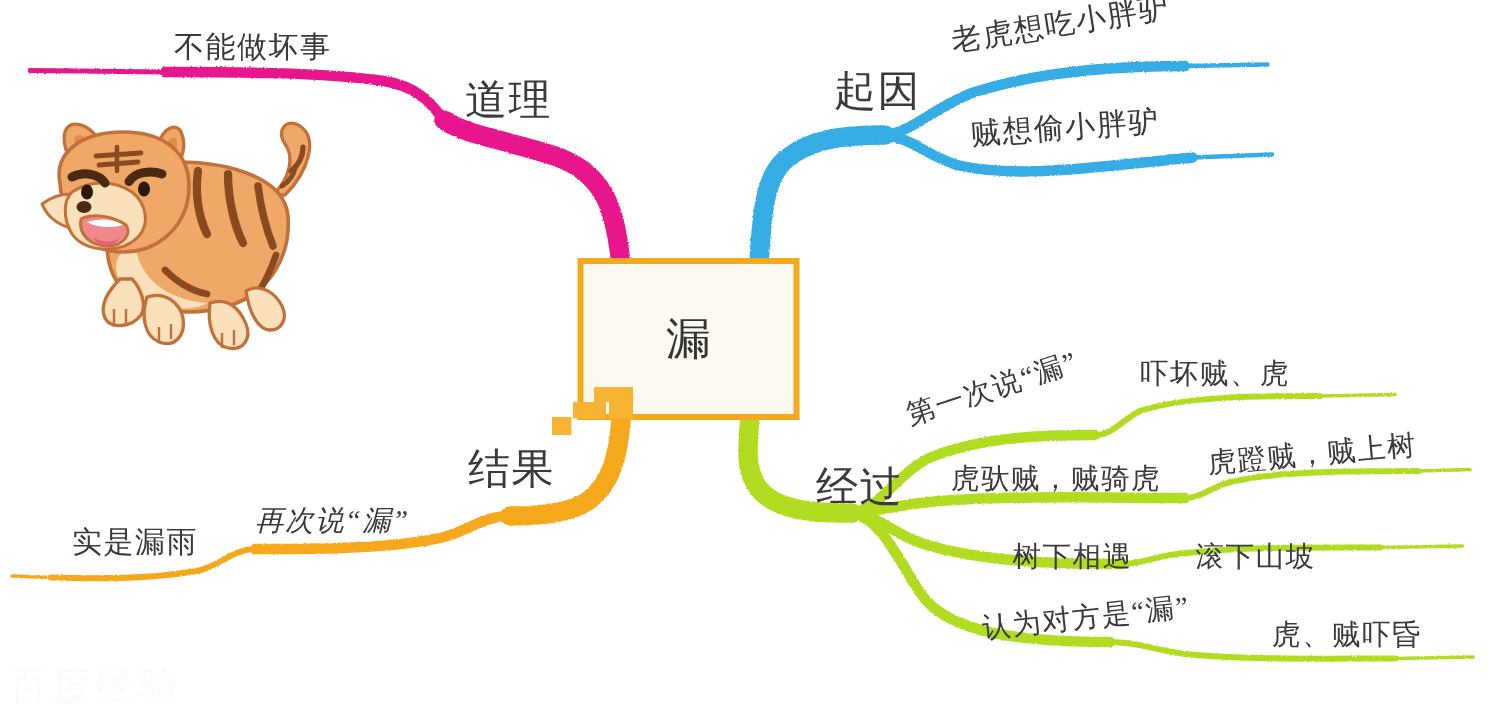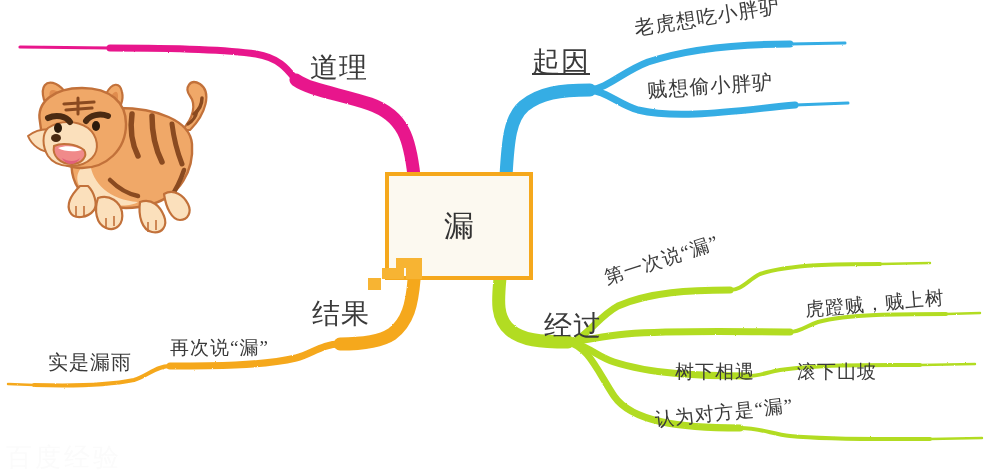--- a/index.html
+++ b/index.html
@@ -198,31 +198,35 @@
     <ellipse cx="82" cy="68" rx="4" ry="5" fill="#2B1A0C"></ellipse>
 
     <ellipse cx="42" cy="80" rx="5" ry="4" fill="#4A2A12"></ellipse>
 
     <path d="M40 88 C48 84 62 86 70 92 C74 98 68 106 58 106 C46 106 38 98 40 88 Z" fill="#F08A8A" stroke="#C2713A" stroke-width="2"></path>
     <path d="M44 90 C52 87 62 88 68 92 C62 94 50 94 44 90 Z" fill="#FFFFFF"></path>
     <path d="M48 100 C54 104 62 104 66 100 C62 108 52 108 48 100 Z" fill="#E0607A"></path>
   </svg>
 
   <div class="node-label lbl-main" style="left:310px; top:54px;">道理</div>
-
-  <div class="node-label lbl-main" style="left:532px; top:48px;text-decoration:underline;">起因</div>
+  <div class="node-label lbl-sub" style="left:116px; top:22px;">不能做坏事</div>
+
+  <div class="node-label lbl-main" style="left:556px; top:48px;">起因</div>
   <div class="node-label lbl-sub" style="left:636px; top:18px; transform:rotate(-9deg); transform-origin:left bottom;">老虎想吃小胖驴</div>
   <div class="node-label lbl-sub" style="left:648px; top:80px; transform:rotate(-4deg); transform-origin:left bottom;">贼想偷小胖驴</div>
 
   <div class="node-label lbl-main" style="left:544px; top:312px;">经过</div>
   <div class="node-label lbl-leaf" style="left:608px; top:268px; transform:rotate(-18deg); transform-origin:left bottom;">第一次说“漏”</div>
+  <div class="node-label lbl-leaf" style="left:760px; top:240px;">吓坏贼、虎</div>
+  <div class="node-label lbl-leaf" style="left:634px; top:310px;">虎驮贼，贼骑虎</div>
   <div class="node-label lbl-leaf" style="left:806px; top:300px; transform:rotate(-5deg); transform-origin:left bottom;">虎蹬贼，贼上树</div>
   <div class="node-label lbl-leaf" style="left:664px; top:362px;margin-left:11px;">树下相遇</div>
   <div class="node-label lbl-leaf" style="left:757px; top:362px;margin-left:40px;">滚下山坡</div>
   <div class="node-label lbl-leaf" style="left:656px; top:410px; transform:rotate(-6deg); transform-origin:left bottom;">认为对方是“漏”</div>
+  <div class="node-label lbl-leaf" style="left:848px; top:414px;">虎、贼吓昏</div>
 
   <div class="node-label lbl-main" style="left:312px; top:300px;">结果</div>
-  <div class="node-label lbl-leaf" style="left:170px; top:338px;">再次说“漏”</div>
+  <div class="node-label lbl-leaf" style="left:170px; top:338px;font-style:italic;">再次说“漏”</div>
   <div class="node-label lbl-leaf" style="left:48px; top:352px; font-size:20px;">实是漏雨</div>
 
   <div id="watermark">百度经验</div>
 
 </div>
 
 </body></html>

